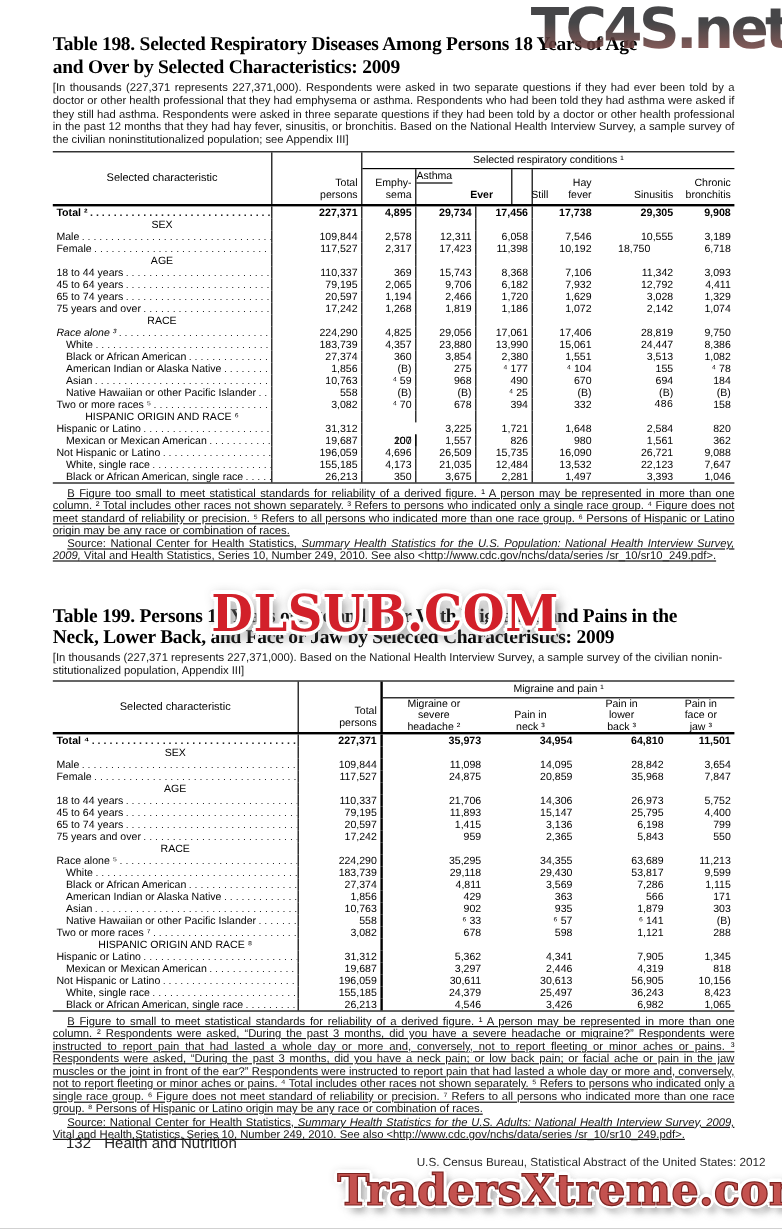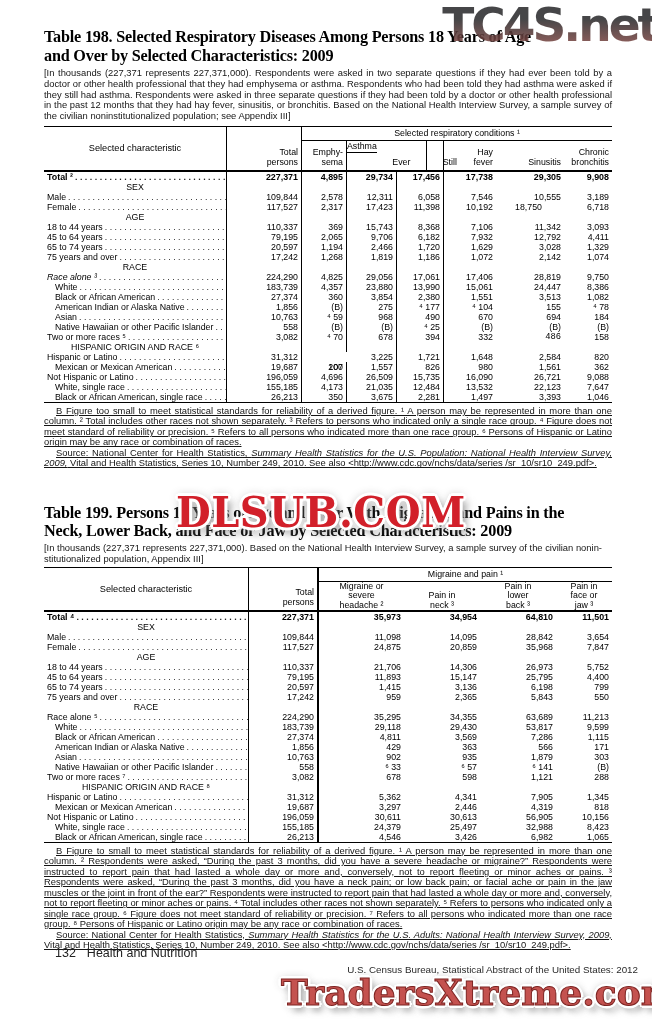--- a/index.html
+++ b/index.html
@@ -114,21 +114,21 @@
         <div class="hbot br" style="width:75px;">Total
 persons</div>
         <div class="hrest">
           <div class="hspan">Selected respiratory conditions ¹</div>
           <div class="hsub">
             <div class="hbot br" style="width:45px;">Emphy-
 sema</div>
             <div class="agroup br" style="width:97px;">
               <div class="alabel">Asthma</div>
               <div class="asub">
-                <div class="hcen br" style="width:50px;">Ever</div>
+                <div class="hcen br" style="width:50px;font-weight:bold;">Ever</div>
                 <div class="hcen" style="width:46px;">Still</div>
               </div>
             </div>
             <div class="hbot" style="width:52px;">Hay
 fever</div>
             <div class="hbot" style="width:68px;">Sinusitis</div>
             <div class="hbot" style="width:48px;">Chronic
 bronchitis</div>
           </div>
         </div>
@@ -677,21 +677,21 @@
             <div class="td num" style="width: 56px;">10,156</div>
           </div>
           <div class="tr">
             <div class="td char br" style="width: 205px;">
               <span class="lbl" style="padding-left: 11px;">White, single race</span>
               <span class="dots"></span>
             </div>
             <div class="td num br2" style="width: 70px;">155,185</div>
             <div class="td num" style="width: 85px;">24,379</div>
             <div class="td num" style="width: 76px;">25,497</div>
-            <div class="td num" style="width: 76px;">32,988</div>
+            <div class="td num" style="width: 76px;">36,243</div>
             <div class="td num" style="width: 56px;">8,423</div>
           </div>
           <div class="tr">
             <div class="td char br" style="width: 205px;">
               <span class="lbl" style="padding-left: 11px;">Black or African American, single race</span>
               <span class="dots"></span>
             </div>
             <div class="td num br2" style="width: 70px;">26,213</div>
             <div class="td num" style="width: 85px;">4,546</div>
             <div class="td num" style="width: 76px;">3,426</div>

